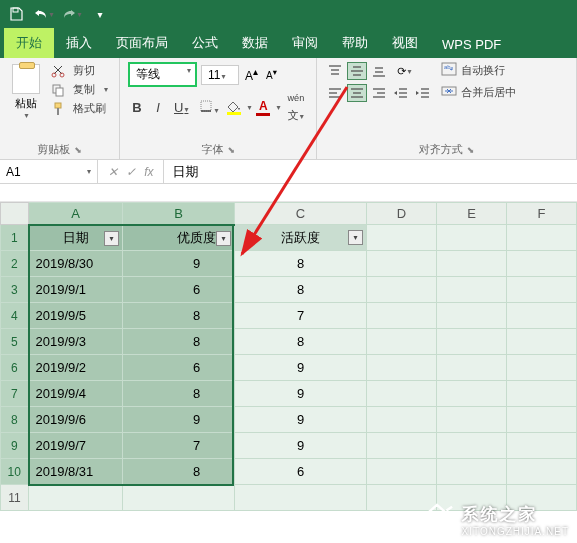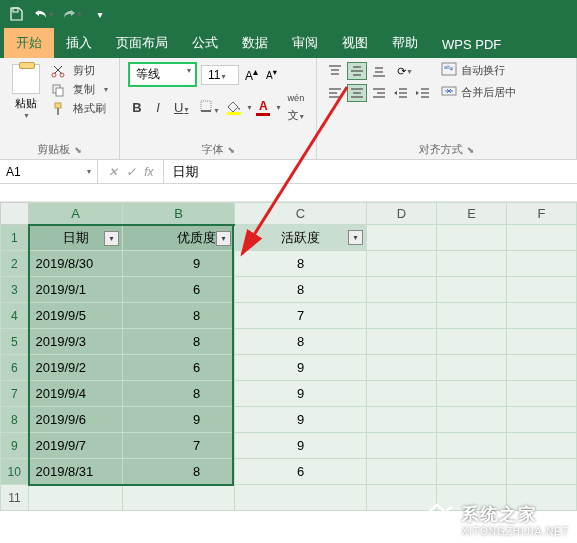--- a/index.html
+++ b/index.html
@@ -6,21 +6,21 @@
 body { background: #fff; width: 577px; height: 543px; overflow: hidden; position: relative; }
 
 
 .titlebar { background: #217346; height: 28px; display: flex; align-items: center; padding: 0 6px; gap: 8px; }
 .titlebar .tb-icon { color: #fff; font-size: 12px; display: inline-flex; align-items: center; justify-content: center; width: 20px; height: 20px; cursor: pointer; }
 .titlebar .tb-icon svg { fill: #fff; }
 
 
 .tabs { background: #217346; height: 30px; display: flex; align-items: flex-end; padding-left: 4px; }
 .tab { color: #fff; font-size: 13px; padding: 6px 12px; cursor: pointer; }
-.tab.active { background: #fdba74; color: #217346; }
+.tab.active { background: #bef264; color: #217346; }
 
 
 .ribbon { background: #f3f3f3; height: 102px; border-bottom: 1px solid #d4d4d4; display: flex; }
 .ribbon-group { border-right: 1px solid #d4d4d4; padding: 4px 8px 2px 8px; display: flex; flex-direction: column; justify-content: space-between; }
 .ribbon-group-label { font-size: 11px; color: #666; text-align: center; padding-top: 2px; display: flex; justify-content: center; align-items: center; gap: 4px; }
 .ribbon-group-label .corner { font-size: 9px; color: #888; }
 
 
 .clip-main { display: flex; gap: 4px; }
 .paste-btn { display: flex; flex-direction: column; align-items: center; font-size: 11px; padding: 2px 4px; cursor: pointer; }
@@ -117,22 +117,22 @@
   <span class="tb-icon" style="font-size:10px;">▾</span>
 </div>
 
 <div class="tabs">
   <div class="tab active">开始</div>
   <div class="tab">插入</div>
   <div class="tab">页面布局</div>
   <div class="tab">公式</div>
   <div class="tab">数据</div>
   <div class="tab">审阅</div>
+  <div class="tab">帮助</div>
   <div class="tab">视图</div>
-  <div class="tab">帮助</div>
   <div class="tab">WPS PDF</div>
 </div>
 
 <div class="ribbon">
 
   <div class="ribbon-group">
     <div class="clip-main">
       <div class="paste-btn">
         <div class="paste-icon"></div>
         <span>粘贴</span>

